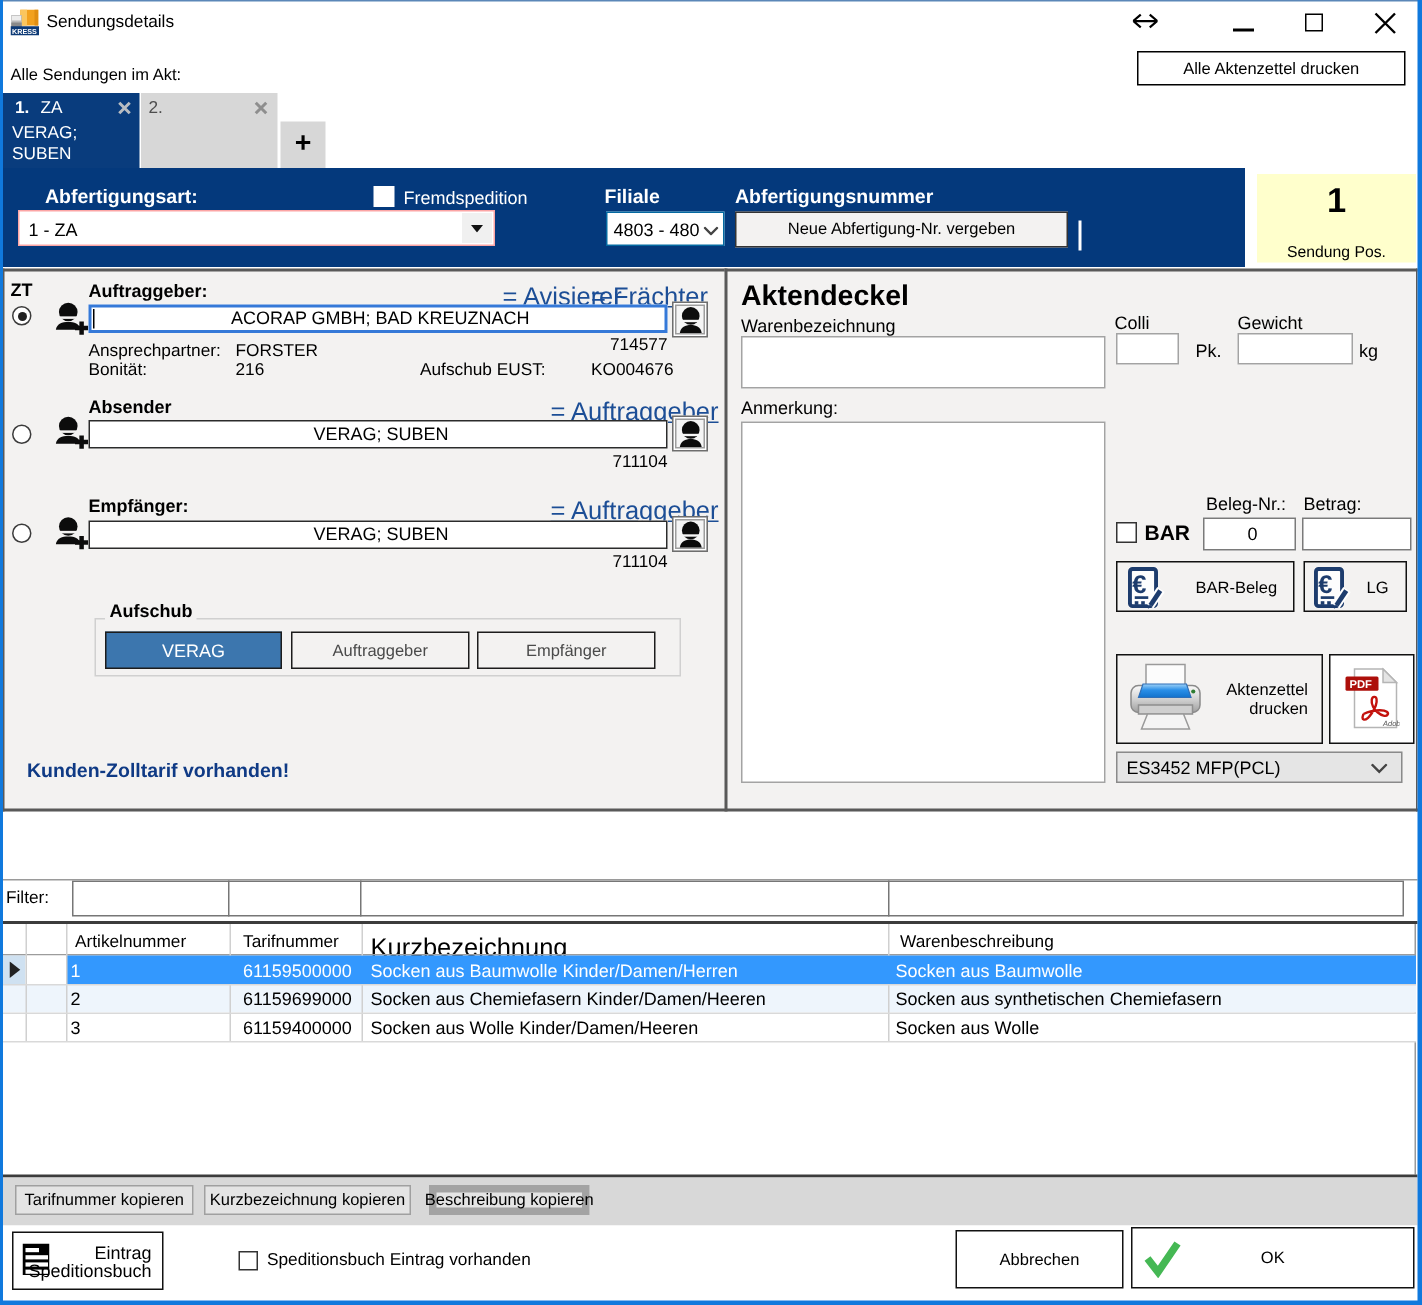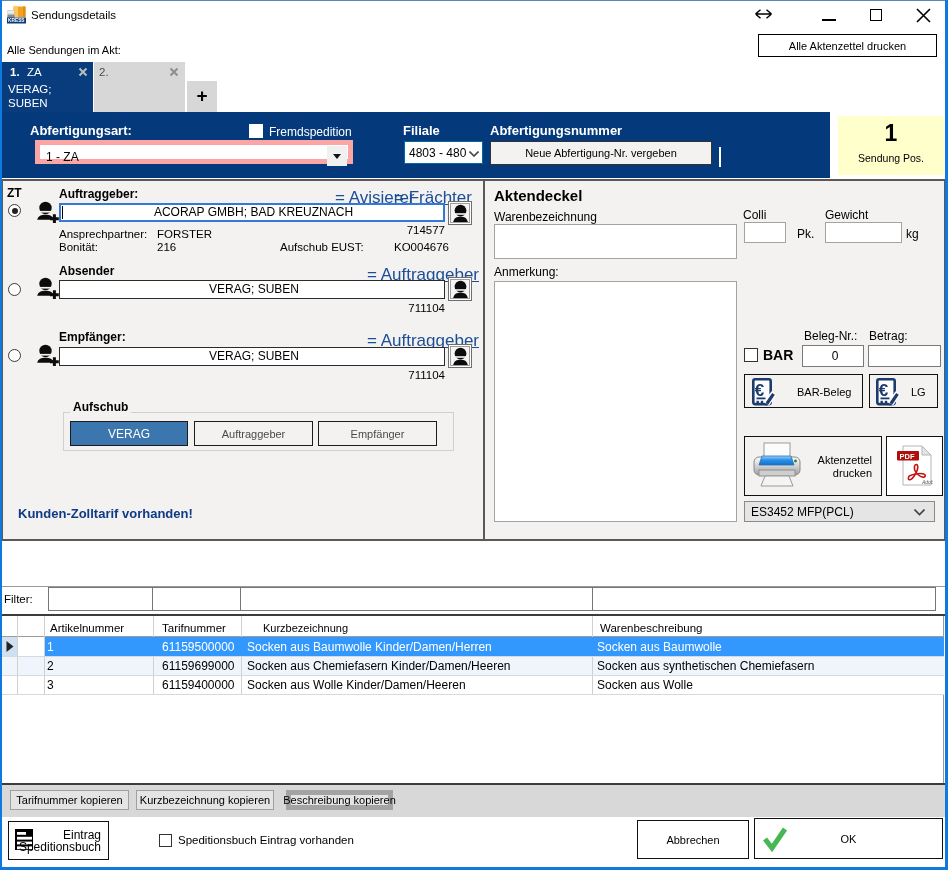--- a/index.html
+++ b/index.html
@@ -54,42 +54,42 @@
 <div class="abs" style="left:94px;top:62px;width:91px;height:50px;background:#d7d7d7;color:#4d4d4d;font-size:11.5px">
   <span class="abs" style="left:5px;top:4px">2.</span>
   <svg class="abs" style="right:6px;top:5px" width="10" height="10" viewBox="0 0 10 10">
         <path d="M1.5,1.5 L8.5,8.5 M8.5,1.5 L1.5,8.5" stroke="#8e8e8e" stroke-width="2"></path>
       </svg>
 </div>
 <div class="abs" style="left:187px;top:81px;width:30px;height:31px;background:#d7d7d7;color:#000;font-size:19px;font-weight:bold;text-align:center;line-height:29px">+</div>
 
 <div class="abs" style="left:0;top:112px;width:830px;height:66px;background:#04397c">
   <div class="lbl b w" style="left:30px;top:11px;font-size:13px">Abfertigungsart:</div>
-  <div class="abs" style="left:35px;top:28px;width:318px;height:24px;background:#fff;border:5px solid #fca5a5">
+  <div class="abs" style="left:12px;top:28px;width:318px;height:24px;background:#fff;border:1px solid #fca5a5">
     <span class="abs" style="left:6px;top:5px">1 - ZA</span>
     <span class="abs" style="right:1px;top:1px;width:20px;height:20px;background:#f0f0f0"></span>
     <svg class="abs" style="right:7px;top:9px" width="8" height="5" viewBox="0 0 8 5">
           <path d="M0,0 h8 l-4,5 z" fill="#111"></path>
         </svg>
   </div>
   <div class="abs" style="left:249px;top:12px;width:14px;height:14px;background:#fff"></div>
   <div class="lbl w" style="left:269px;top:13px">Fremdspedition</div>
   <div class="lbl b w" style="left:403px;top:11px;font-size:13px">Filiale</div>
   <div class="abs" style="left:404px;top:29px;width:79px;height:23px;background:#fff;border:1px solid #0369a1;overflow:hidden">
     <span class="abs" style="left:4px;top:4px;width:62px;overflow:hidden">4803 - 480</span>
     <svg class="abs" style="right:3px;top:9px" width="10" height="6" viewBox="0 0 10 6">
           <path d="M0.5,0.5 L5,5 L9.5,0.5" stroke="#444" stroke-width="1.6" fill="none"></path>
         </svg>
   </div>
   <div class="lbl b w" style="left:490px;top:11px;font-size:13px">Abfertigungsnummer</div>
   <div class="btn" style="left:490px;top:29px;width:222px;height:24px;border:1px solid #333">Neue Abfertigung-Nr. vergeben</div>
   <div class="abs" style="left:719px;top:35px;width:2px;height:20px;background:#fff"></div>
   <div class="abs" style="left:838px;top:4px;width:106px;height:59px;background:#ffffcc;text-align:center">
     <div style="font-size:23px;font-weight:bold;line-height:25px;margin-top:5px">1</div>
-    <div style="font-size:10.5px;margin-top:6px">Sendung Pos.</div>
+    <div style="font-size:10.5px;margin-top:16px">Sendung Pos.</div>
   </div>
 </div>
 
 <div class="panel" style="left:2px;top:179px;width:482px;height:362px;border-top:2px solid #595959;border-left:1px solid #595959">
 </div>
 <div class="panel" style="left:483px;top:179px;width:462px;height:362px;border-top:2px solid #595959;border-left:2px solid #595959;border-right:1px solid #595959">
 </div>
 <div class="abs" style="left:0;top:539px;width:948px;height:2px;background:#595959"></div>
 
 <div class="lbl b" style="left:7px;top:186px">ZT</div>
@@ -162,21 +162,21 @@
       </svg>
 </div>
 
 <div class="abs" style="left:63px;top:412px;width:391px;height:39px;border:1px solid #d0d0d0"></div>
 <div class="lbl b" style="left:70px;top:400px;background:#f3f2f1;padding:0 3px">Aufschub</div>
 <div class="btn" style="left:70px;top:421px;width:118px;height:25px;background:#3c76ae;color:#fff;border-color:#1c1c1c;font-size:12px">VERAG</div>
 <div class="btn" style="left:194px;top:421px;width:119px;height:25px;color:#4a4a4a;border-color:#1c1c1c">Auftraggeber</div>
 <div class="btn" style="left:318px;top:421px;width:119px;height:25px;color:#4a4a4a;border-color:#1c1c1c">Empfänger</div>
 <div class="lbl b" style="left:18px;top:506px;font-size:13px;color:#0f3a85">Kunden-Zolltarif vorhanden!</div>
 
-<div class="lbl b" style="left:494px;top:187px;font-size:15px">Aktendeckel</div>
+<div class="lbl b" style="left:494px;top:187px;font-size:19px">Aktendeckel</div>
 <div class="lbl" style="left:494px;top:210px">Warenbezeichnung</div>
 <div class="in" style="left:494px;top:224px;width:243px;height:35px"></div>
 <div class="lbl" style="left:743px;top:208px">Colli</div>
 <div class="in" style="left:744px;top:222px;width:42px;height:21px"></div>
 <div class="lbl" style="left:797px;top:227px">Pk.</div>
 <div class="lbl" style="left:825px;top:208px">Gewicht</div>
 <div class="in" style="left:825px;top:222px;width:77px;height:21px"></div>
 <div class="lbl" style="left:906px;top:227px">kg</div>
 <div class="lbl" style="left:494px;top:265px">Anmerkung:</div>
 <div class="in" style="left:494px;top:281px;width:243px;height:241px"></div>
@@ -260,21 +260,21 @@
 <div class="lbl" style="left:4px;top:593px;font-size:11.5px">Filter:</div>
 <div class="abs" style="left:48px;top:587px;width:888px;height:24px;background:#fff;border:1px solid #767676"></div>
 <div class="abs" style="left:152px;top:587px;width:1px;height:24px;background:#767676"></div>
 <div class="abs" style="left:240px;top:587px;width:1px;height:24px;background:#767676"></div>
 <div class="abs" style="left:592px;top:587px;width:1px;height:24px;background:#767676"></div>
 
 <div class="abs" style="left:2px;top:614px;width:943px;height:2px;background:#3c3c3c"></div>
 <div class="abs" style="left:2px;top:616px;width:942px;height:167px;background:#fff;border-right:1px solid #9a9a9a"></div>
 <div class="lbl" style="left:50px;top:622px;font-size:11.5px">Artikelnummer</div>
 <div class="lbl" style="left:162px;top:622px;font-size:11.5px">Tarifnummer</div>
-<div class="lbl" style="left:263px;top:622px;font-size:11px">Kurzbezeichnung</div>
+<div class="lbl" style="left:247px;top:622px;font-size:17px">Kurzbezeichnung</div>
 <div class="lbl" style="left:600px;top:622px;font-size:11.5px">Warenbeschreibung</div>
 <div class="abs" style="left:2px;top:636px;width:942px;height:1px;background:#9c9c9c"></div>
 
 <div class="abs" style="left:2px;top:637px;width:15px;height:19px;background:#cfe1f1"></div>
 <svg class="abs" style="left:6px;top:641px" width="8" height="11" viewBox="0 0 8 11">
       <path d="M0.5,0 L7.5,5.5 L0.5,11 Z" fill="#222"></path>
     </svg>
 <div class="abs" style="left:44px;top:637px;width:900px;height:19px;background:#3398fe;color:#fff">
   <span class="abs" style="left:3px;top:3px">1</span>
   <span class="abs" style="left:118px;top:3px">61159500000</span>

